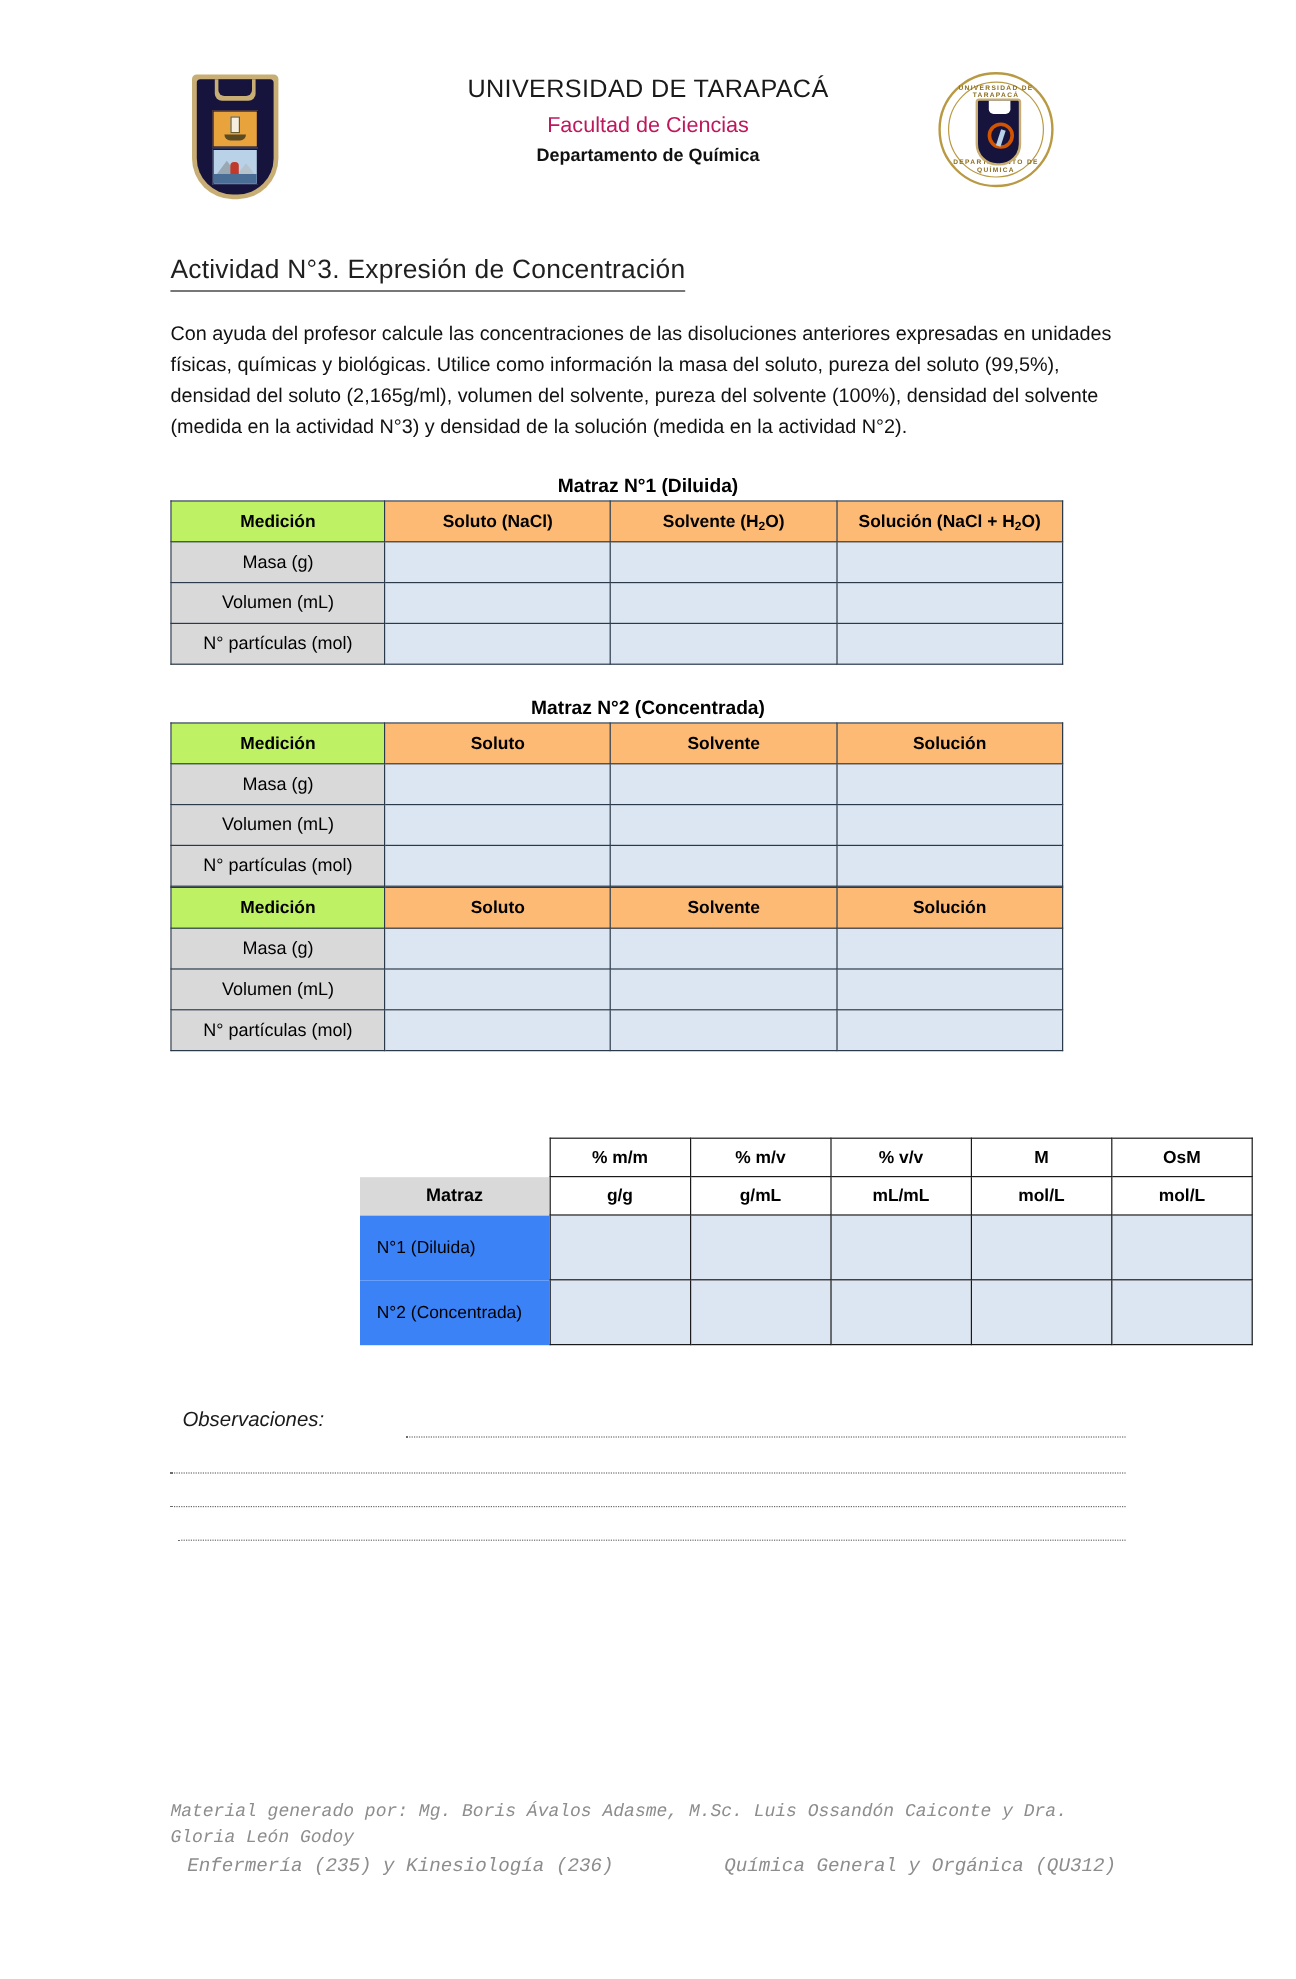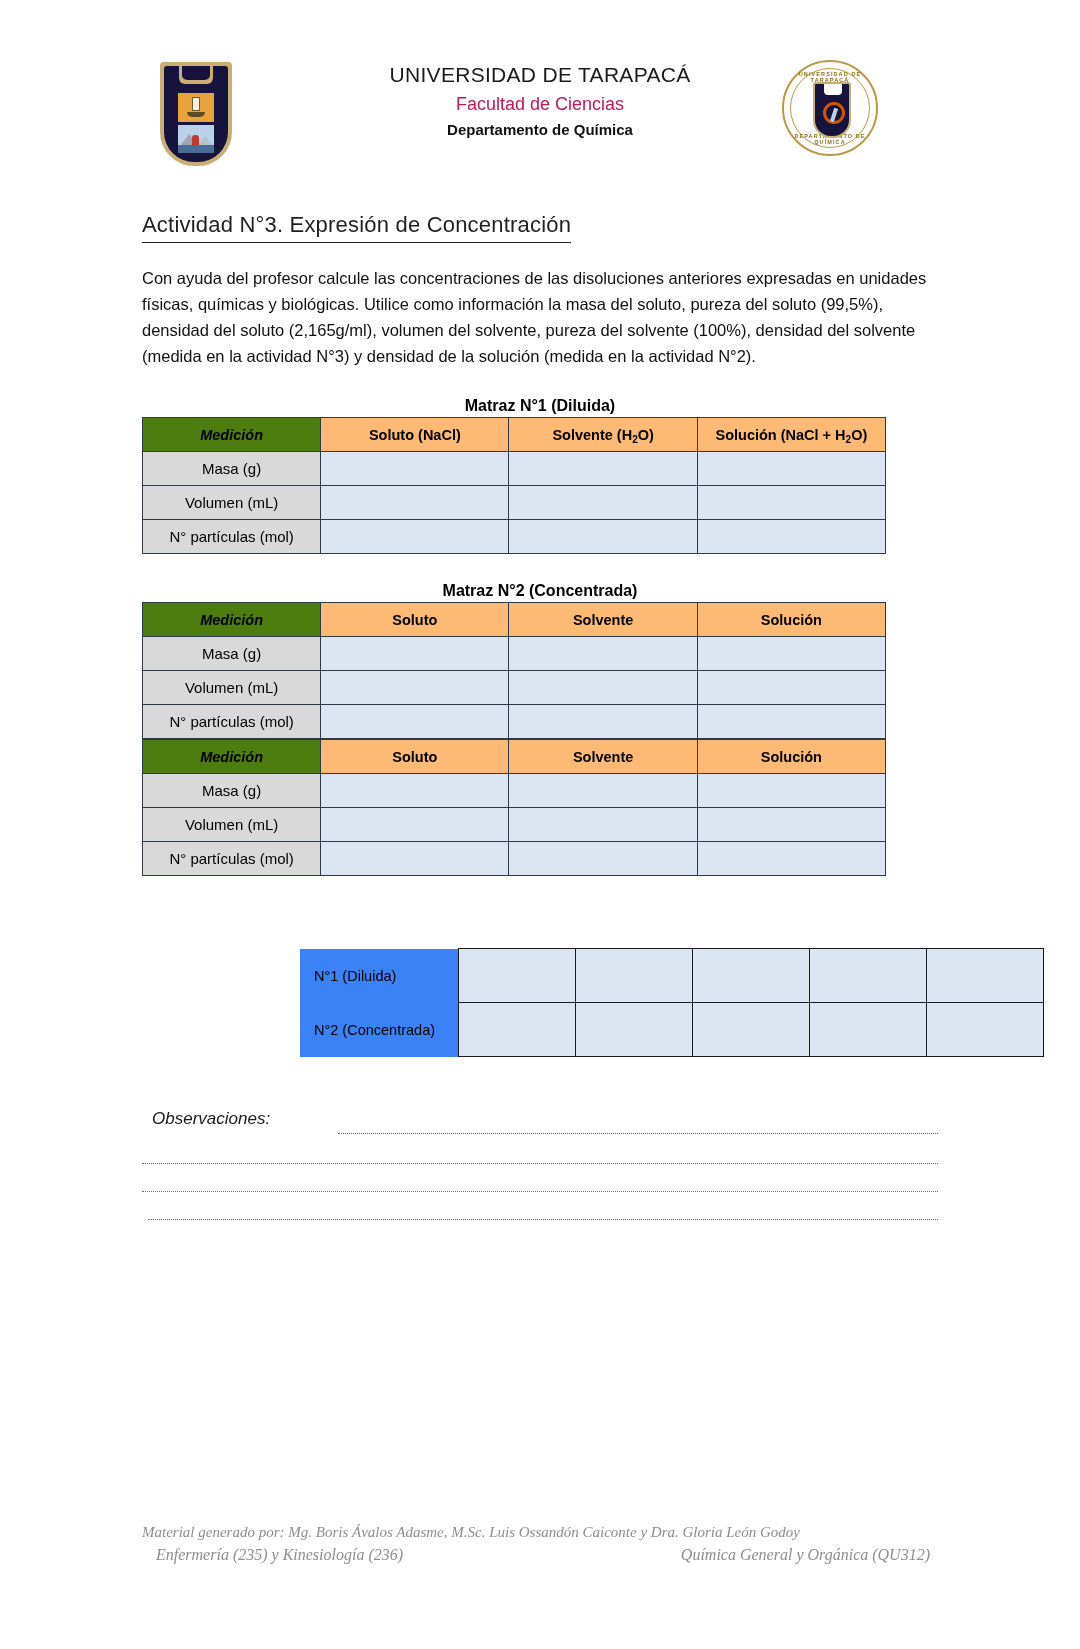--- a/index.html
+++ b/index.html
@@ -286,22 +286,21 @@
     text-align: center;
     vertical-align: middle;
     padding: 0 4px;
     box-sizing: border-box;
   }
   table.matraz thead th {
     font-weight: 700;
     background: #fdba74;
   }
   table.matraz thead th.lbl-head {
-    background: #4d7c0f;
-    font-style: italic;
+    background: #bef264;
   }
   table.matraz td.rowlbl {
     background: #d9d9d9;
     font-weight: 400;
     font-size: 15px;
     margin-left: 24px;
   }
   table.matraz td.cellbox {
     background: #dce6f2;
   }
@@ -380,21 +379,21 @@
   .obs-line.l2 { left: 0;     right: 0;  top: 54px; }
   .obs-line.l3 { left: 0;     right: 0;  top: 82px; }
   .obs-line.l4 { left: 6px;   right: 0;  top: 110px; }
 
   
   .footer {
     position: absolute;
     left: 142px;
     right: 142px;
     bottom: 130px;
-    font-family: Liberation Serif, serif;
+    font-family: Liberation Mono, monospace;
     font-style: italic;
     color: #8d8d8d;
     font-size: 15px;
   }
   .footer .f-line1 { line-height: 22px; }
   .footer .f-line2 {
     display: flex;
     justify-content: space-between;
     line-height: 24px;
     font-size: 16px;
@@ -579,20 +578,36 @@
         <colgroup>
           <col class="s-col-lbl">
             <col class="s-col-d">
             <col class="s-col-d">
             <col class="s-col-d">
             <col class="s-col-d">
             <col class="s-col-d">
         </colgroup>
         <tbody>
           <tr>
+            <td class="blank-corner"></td>
+            <td class="sym-head">% m/m</td>
+            <td class="sym-head">% m/v</td>
+            <td class="sym-head">% v/v</td>
+            <td class="sym-head">M</td>
+            <td class="sym-head">OsM</td>
+          </tr>
+          <tr>
+            <td class="lbl-corner">Matraz</td>
+            <td class="unit-head">g/g</td>
+            <td class="unit-head">g/mL</td>
+            <td class="unit-head">mL/mL</td>
+            <td class="unit-head">mol/L</td>
+            <td class="unit-head">mol/L</td>
+          </tr>
+          <tr>
             <td class="matraz-lbl">N°1 (Diluida)</td>
             <td class="fill"></td>
             <td class="fill"></td>
             <td class="fill"></td>
             <td class="fill"></td>
             <td class="fill"></td>
           </tr>
           <tr>
             <td class="matraz-lbl">N°2 (Concentrada)</td>
             <td class="fill"></td>

